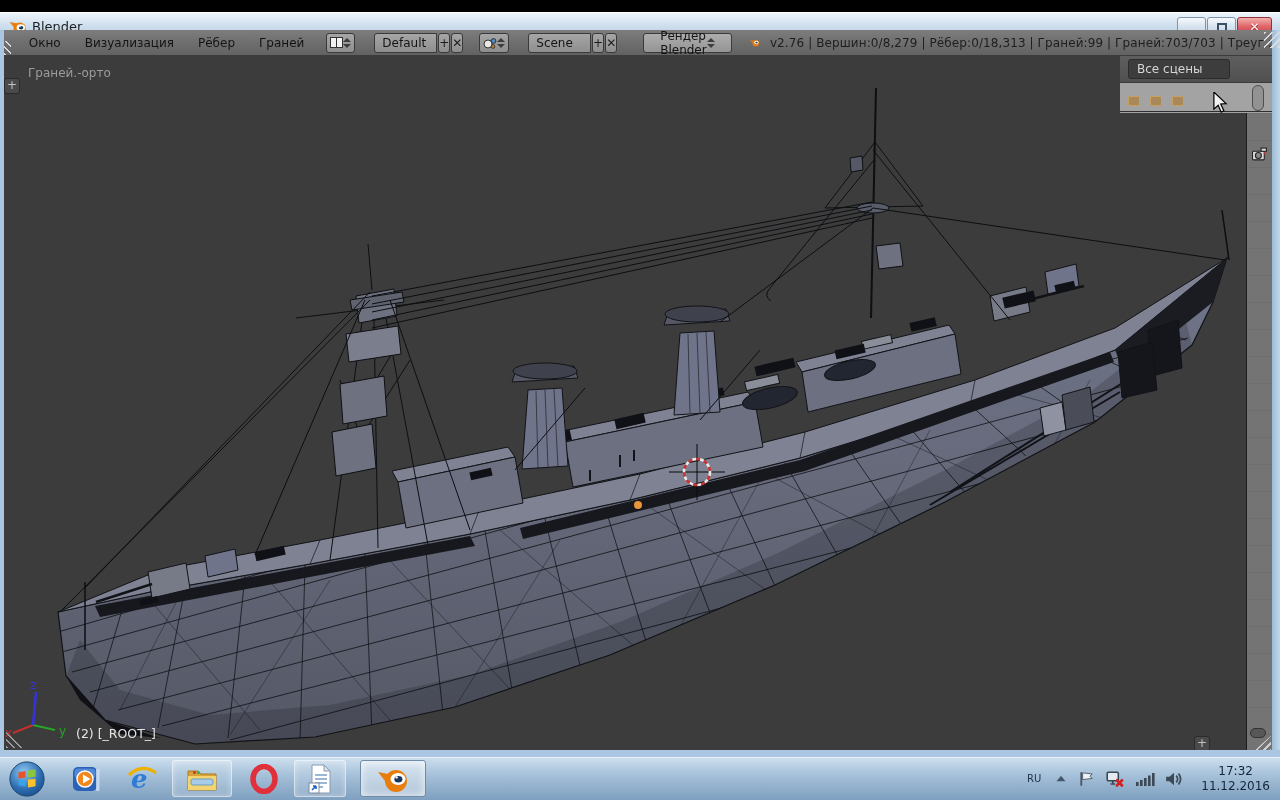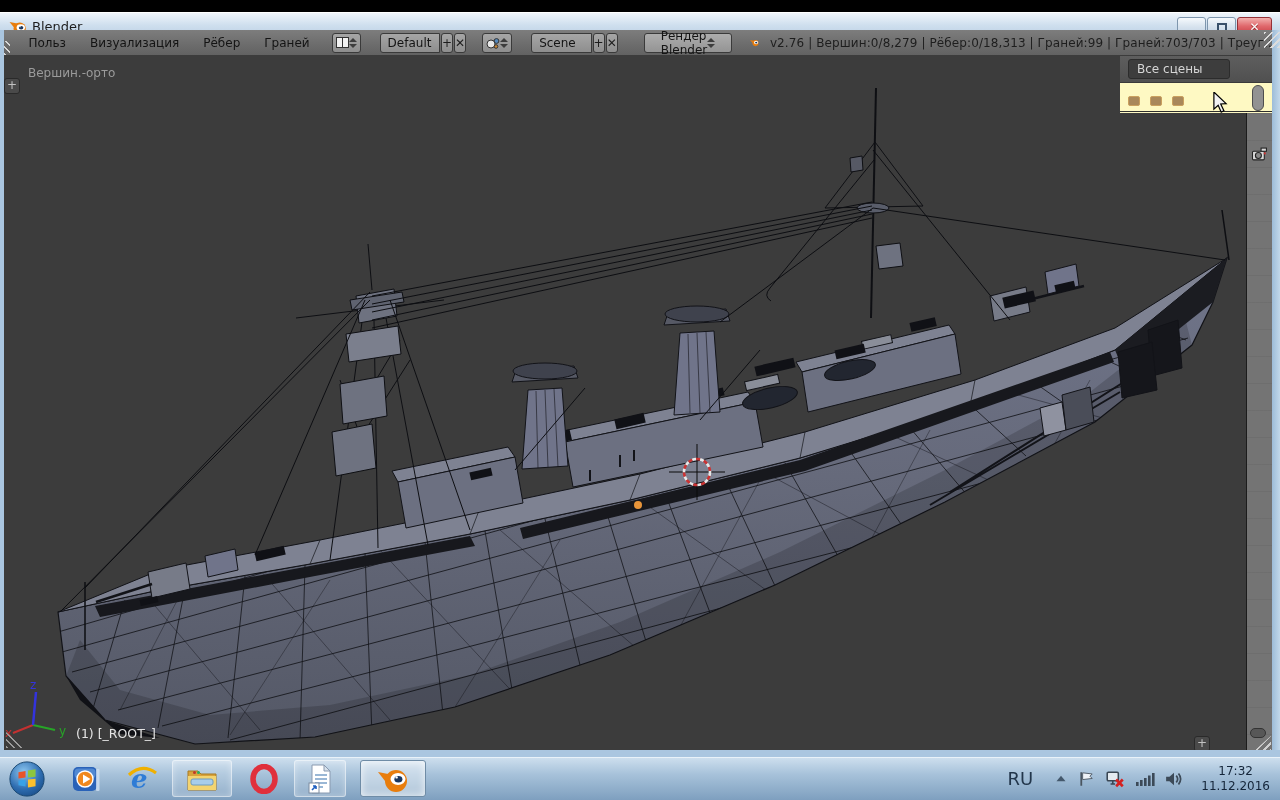--- a/index.html
+++ b/index.html
@@ -54,21 +54,21 @@
     color:#c2c2c2; font-size:12px; line-height:13px; text-align:center; }
   .expand-left { left:0px; top:22px; }
   .expand-br { left:1190px; top:680px; }
   .obj-label { left:72px; top:670px; font-size:12.5px; color:#e4e4e4; }
   .grip-bl { left:2px; top:676px; width:20px; height:16px;
     background:repeating-linear-gradient(45deg,#9a9a9a 0 2px,transparent 2px 5px);
     clip-path:polygon(0 0,0 100%,100% 100%); }
   .ship-svg { left:0; top:0; width:1268px; height:694px; }
 
   
-  .outliner { left:1120px; top:56px; width:152px; height:57px; background:#fef9c3; }
+  .outliner { left:1120px; top:56px; width:152px; height:57px; background:#a3a3a3; }
   .outliner-hdr { height:27px; background:linear-gradient(#5e5e5e,#505050); border-bottom:1px solid #3a3a3a;
     display:flex; align-items:center; padding-left:8px; }
   .outliner-field { width:102px; height:20px; background:#3d3d3d; border:1px solid #2c2c2c; border-radius:3px;
     color:#d6d6d6; font-size:12px; display:flex; align-items:center; padding-left:8px; }
   .outliner-row { height:29px; position:relative; border-bottom:1px solid #2e2e2e; }
   .ol-ico { position:absolute; top:13px; width:12px; height:10px; border:1px solid #caa05e; background:#a9885a; border-radius:2px; }
   .ol-pill { position:absolute; right:8px; top:2px; width:12px; height:26px; background:#929292; border:1px solid #4e4e4e; border-radius:6px; }
 
   
   .props { left:1246px; top:113px; width:26px; height:637px; background:#747474; border-left:1px solid #1c1c1c;
@@ -83,21 +83,21 @@
   .taskbar { left:0; top:757px; width:1280px; height:43px;
     background:linear-gradient(#cfe0ef,#a7c2da 40%,#8cabc8 80%,#7e9fbf);
     box-shadow:inset 0 1px 0 #e9f2f9; display:flex; align-items:center; }
   .start-orb { width:38px; height:38px; margin-left:8px; }
   .tb-ico { width:32px; height:32px; margin-left:24px; display:flex; align-items:center; justify-content:center; }
   .tb-btn { height:37px; margin-left:14px; padding:0 12px; display:flex; align-items:center; justify-content:center;
     border:1px solid rgba(255,255,255,.55); border-radius:3px; background:rgba(255,255,255,.14);
     box-shadow:inset 0 0 6px rgba(255,255,255,.35); }
   .tb-btn.active { background:rgba(255,255,255,.38); border-color:#6f8ca6; box-shadow:inset 0 0 8px rgba(255,255,255,.8); padding:0 16px; }
   .tray { margin-left:auto; display:flex; align-items:center; gap:10px; padding-right:10px; }
-  .lang { font-size:18px; color:#22364b; margin-right:12px; }
+  .lang { font-size:10px; color:#22364b; margin-right:4px; }
   .clock { text-align:center; font-size:12px; color:#142539; line-height:15px; margin-left:8px; }
   .pointer { left:1212px; top:92px; z-index:60; }
   .z1{z-index:10}.z2{z-index:20}.z3{z-index:30}.z4{z-index:40}
 </style>
 </head>
 <body>
 
 <div class="abs titlebar">
   <svg class="abs app-icon" viewBox="0 0 32 32">
     <path d="M1 7 L17 10 L9 17 Z" fill="#e87d0d"></path>
@@ -119,21 +119,21 @@
       </div>
   </div>
 </div>
 
 <div class="abs frame-left"></div>
 <div class="abs frame-right"></div>
 <div class="abs frame-bottom"></div>
 
 <div class="abs info-header z2">
   <div class="hdr-corner-l"></div>
-  <span class="menu-item">Польз</span>
+  <span class="menu-item">Окно</span>
   <span class="menu-item">Визуализация</span>
   <span class="menu-item">Рёбер</span>
   <span class="menu-item">Граней</span>
 
   <div class="wgt icon-combo">
     <div class="layout-glyph"></div>
     <div class="spin">
         <div class="tri-up"></div>
         <div class="tri-down"></div>
       </div>
@@ -308,24 +308,24 @@
     <g font-size="12" font-family="DejaVu Sans, sans-serif">
       <path d="M33 725 L13 733" stroke="#c43030" stroke-width="2"></path>
       <path d="M33 725 L55 730" stroke="#27a527" stroke-width="2"></path>
       <path d="M33 725 L36 692" stroke="#3333dd" stroke-width="2.5"></path>
       <text x="5" y="737" fill="#c43030">x</text>
       <text x="59" y="735" fill="#27a527">y</text>
       <text x="30" y="689" fill="#3333dd">z</text>
     </g>
   </svg>
 
-  <div class="abs view-label">Вершин.-орто</div>
+  <div class="abs view-label">Граней.-орто</div>
   <div class="abs expand-btn expand-left">+</div>
   <div class="abs expand-btn expand-br">+</div>
-  <div class="abs obj-label">(1) [_ROOT_]</div>
+  <div class="abs obj-label">(2) [_ROOT_]</div>
   <div class="abs grip-bl"></div>
 </div>
 
 <div class="abs outliner z2">
   <div class="outliner-hdr">
     <div class="outliner-field">Все сцены</div>
   </div>
   <div class="outliner-row">
     <div class="ol-ico" style="left:8px"></div>
     <div class="ol-ico" style="left:30px"></div>

